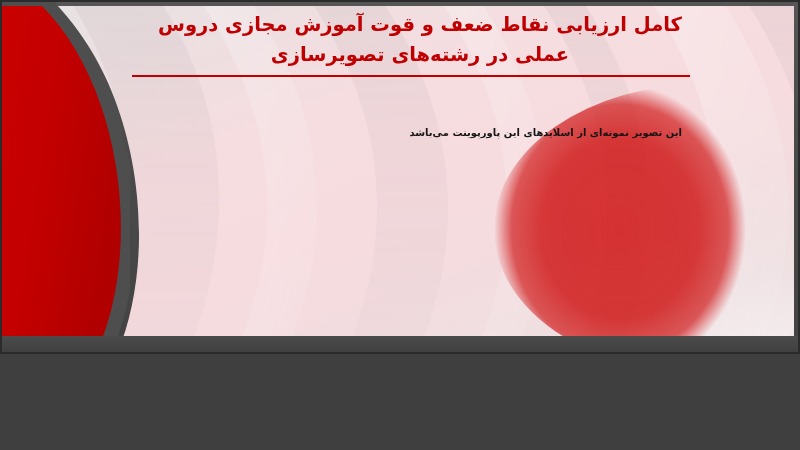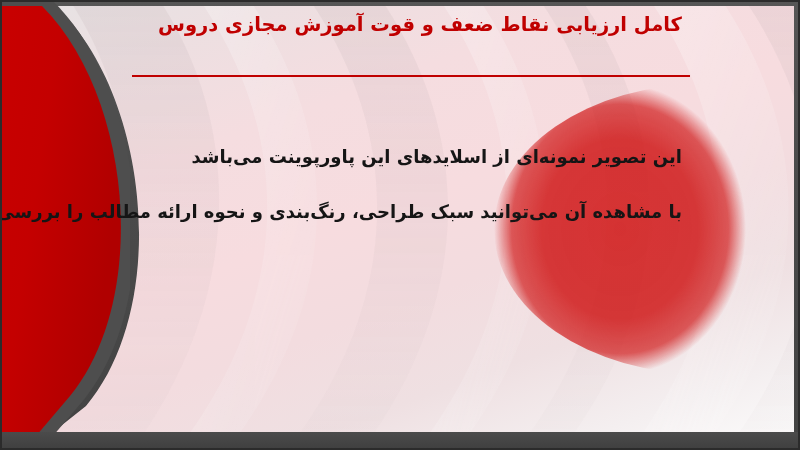--- a/index.html
+++ b/index.html
@@ -11,21 +11,21 @@
     width: 800px;
     height: 450px;
     overflow: hidden;
     font-family: "DejaVu Sans", "Liberation Sans", sans-serif;
   }
 
   
   .slide {
     position: relative;
     width: 800px;
-    height: 450px;
+    height: 354px;
     background: #4a4a4a;
     overflow: hidden;
   }
 
   
   .frame-outer {
     position: absolute;
     inset: 0;
     background: linear-gradient(180deg, #565656 0%, #4b4b4b 40%, #434343 100%);
   }
@@ -141,25 +141,24 @@
     position: absolute;
     right: 118px;
     top: 122px;
     width: 560px;
     z-index: 30;
     direction: rtl;
     text-align: right;
   }
   .body-line {
     color: #151515;
-    font-size: 18px;
+    font-size: 10px;
     font-weight: 700;
     line-height: 2.28;
     white-space: nowrap;
-    margin-top: 14px;
   }
 
   
   .bottom-strip {
     position: absolute;
     left: 0;
     bottom: 0;
     width: 800px;
     height: 18px;
     background: linear-gradient(180deg, #4b4b4b 0%, #3f3f3f 100%);
@@ -212,24 +211,24 @@
       </defs>
 
       <path d="M -40 0 L 52 0 C 146 92, 166 300, 82 402 L 46 444 L -40 444 Z" fill="#4e4e4e"></path>
 
       <path d="M -40 6 L 42 6 C 132 96, 150 298, 70 396 L 36 436 L -40 436 Z" fill="url(#redgrad)"></path>
     </svg>
   </div>
 
   <div class="title-block">
     <div class="title-line">کامل ارزیابی نقاط ضعف و قوت آموزش مجازی دروس</div>
+    <div class="title-line">عملی در رشته‌های تصویرسازی</div>
   </div>
   <div class="title-rule"></div>
 
   <div class="body-block">
     <div class="body-line">این تصویر نمونه‌ای از اسلایدهای این پاورپوینت می‌باشد</div>
-    <div class="body-line">با مشاهده آن می‌توانید سبک طراحی، رنگ‌بندی و نحوه ارائه مطالب را بررسی نمایید</div>
   </div>
 
   <div class="bottom-strip"></div>
   <div class="frame-edge"></div>
 
 </div>
 
 </body></html>

